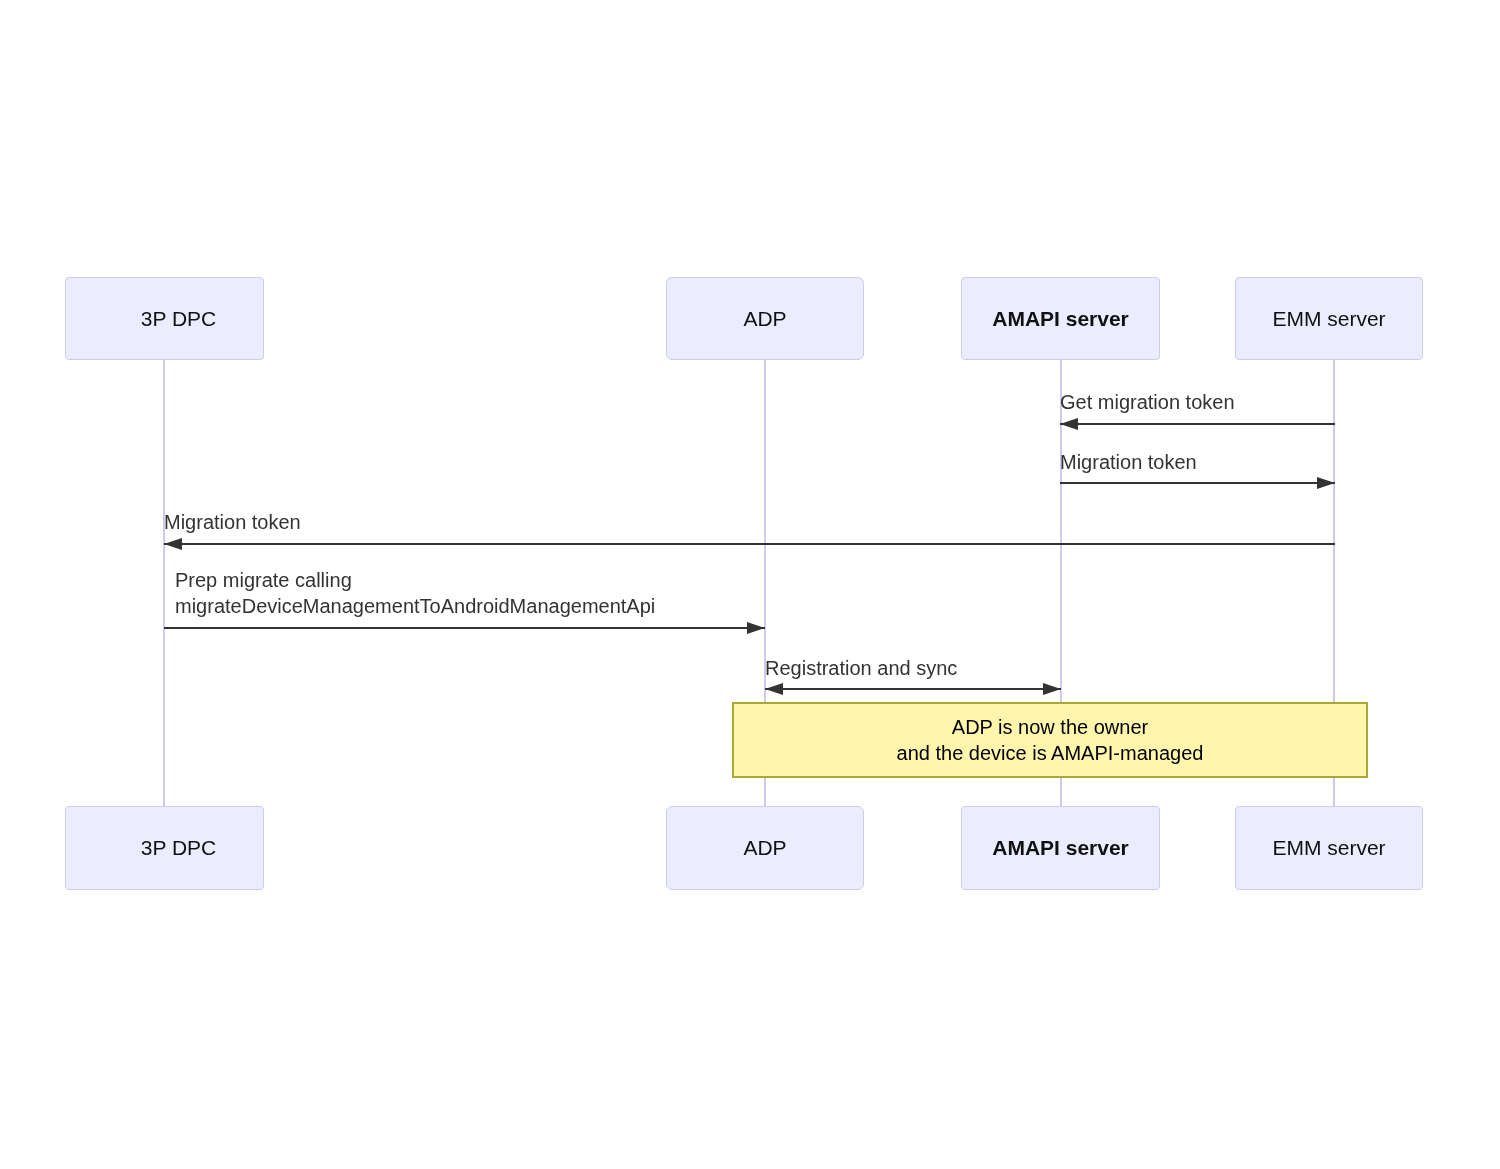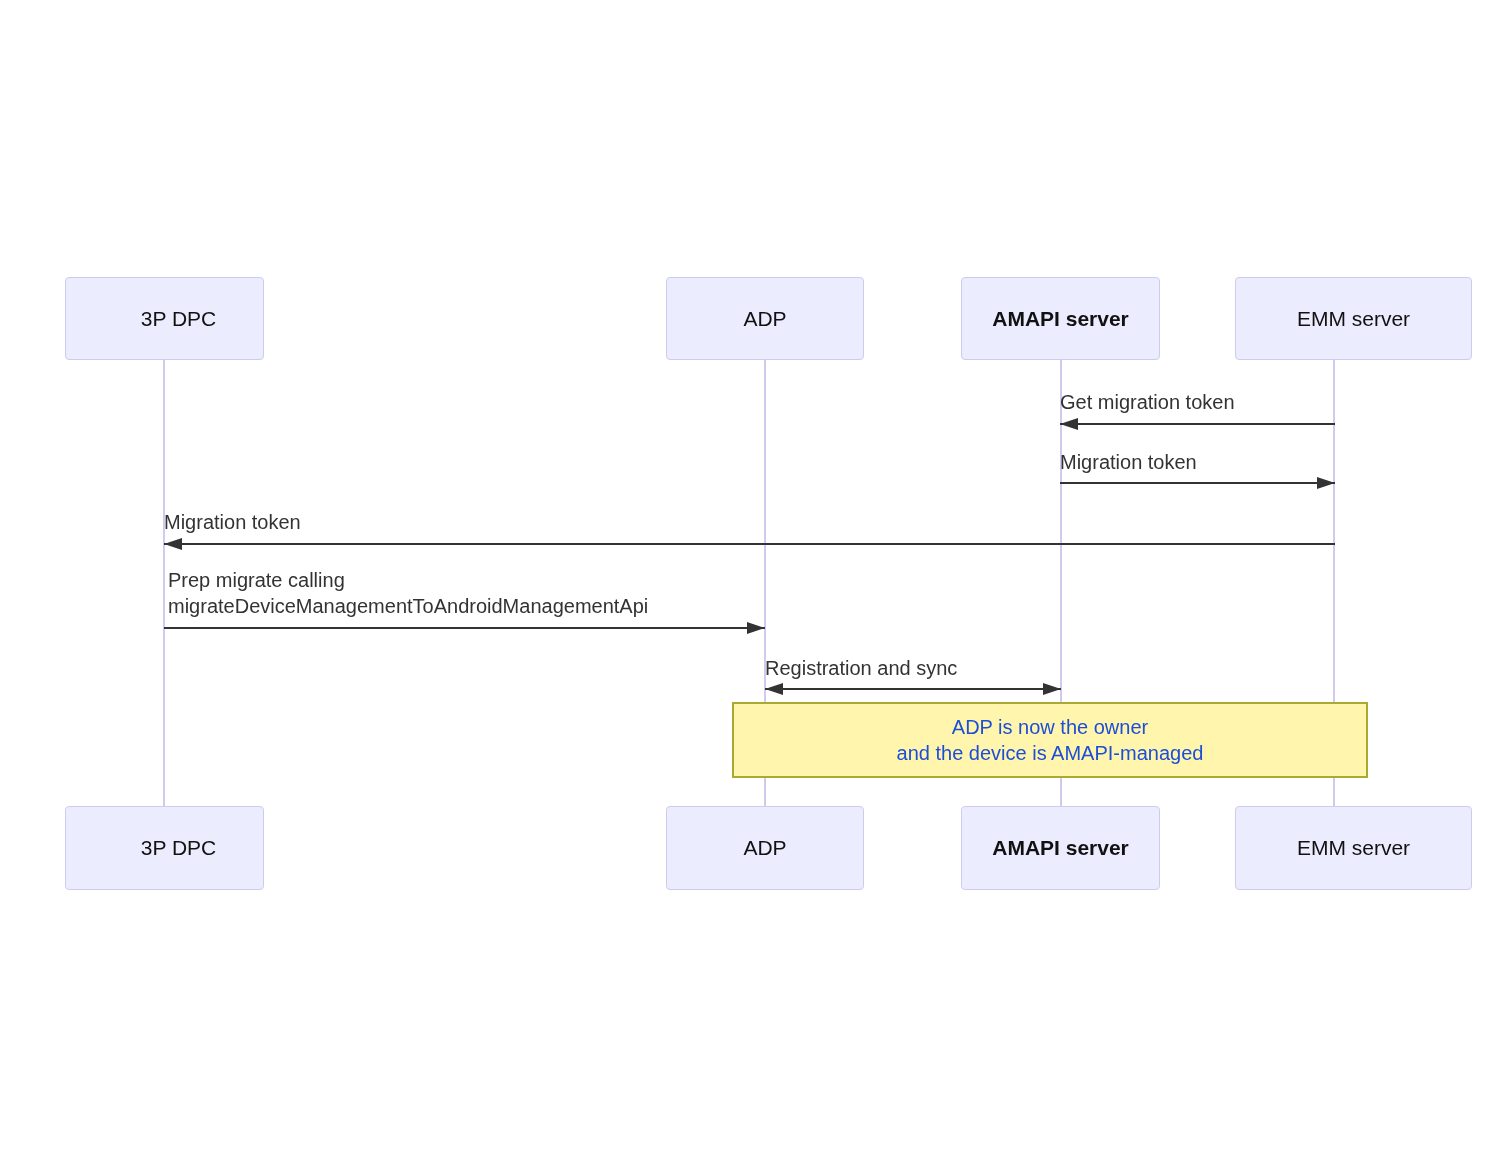--- a/index.html
+++ b/index.html
@@ -23,23 +23,23 @@
     align-items: center;
     justify-content: center;
     box-sizing: border-box;
   }
   .actor-label {
     font-size: 21px;
     color: #111111;
     white-space: nowrap;
   }
   .a0 { left: 65px;   width: 199px; padding-left: 28px; }
-  .a1 { left: 666px;  width: 198px; }
+  .a1 { left: 666px;  width: 198px; border-radius: 6px; }
   .a2 { left: 961px;  width: 199px; font-weight: bold; }
-  .a3 { left: 1235px; width: 237px; }
+  .a3 { left: 1235px; width: 188px; }
   .top    { top: 277px; }
   .bottom { top: 806px; height: 84px; }
 
   
   .lifeline {
     position: absolute;
     top: 360px;
     height: 446px;
     width: 2px;
     background: #d2c9ee;
@@ -73,42 +73,42 @@
   }
   .head-left  { left: 0;  border-right: 18px solid #333333; }
   .head-right { right: 0; border-left: 18px solid #333333; }
 
   .m1l { left: 1060px; top: 389px; width: 275px; }
   .m1a { left: 1060px; top: 423px; width: 275px; }
   .m2l { left: 1060px; top: 449px; width: 275px; }
   .m2a { left: 1060px; top: 482px; width: 275px; }
   .m3l { left: 164px;  top: 509px; width: 1171px; }
   .m3a { left: 164px;  top: 543px; width: 1171px; }
-  .m4l { left: 168px;  top: 567px; width: 601px; }
+  .m4l { left: 175px;  top: 567px; width: 601px; }
   .m4a { left: 164px;  top: 627px; width: 601px; }
   .m5l { left: 765px;  top: 655px; width: 296px; }
   .m5a { left: 765px;  top: 688px; width: 296px; }
 
   
   .note {
     position: absolute;
     left: 732px;
     top: 702px;
     width: 636px;
     height: 76px;
     background: #fff5ad;
     border: 2px solid #aaaa33;
     box-sizing: border-box;
   }
   .note-text {
     margin-top: 10px;
     text-align: center;
     font-size: 20px;
     line-height: 26px;
-    color: #1d4ed8;
+    color: #000000;
     white-space: pre-line;
   }
 </style>
 </head>
 <body>
 
 <div class="stage">
 
   <div class="lifeline l0"></div>
   <div class="lifeline l1"></div>

